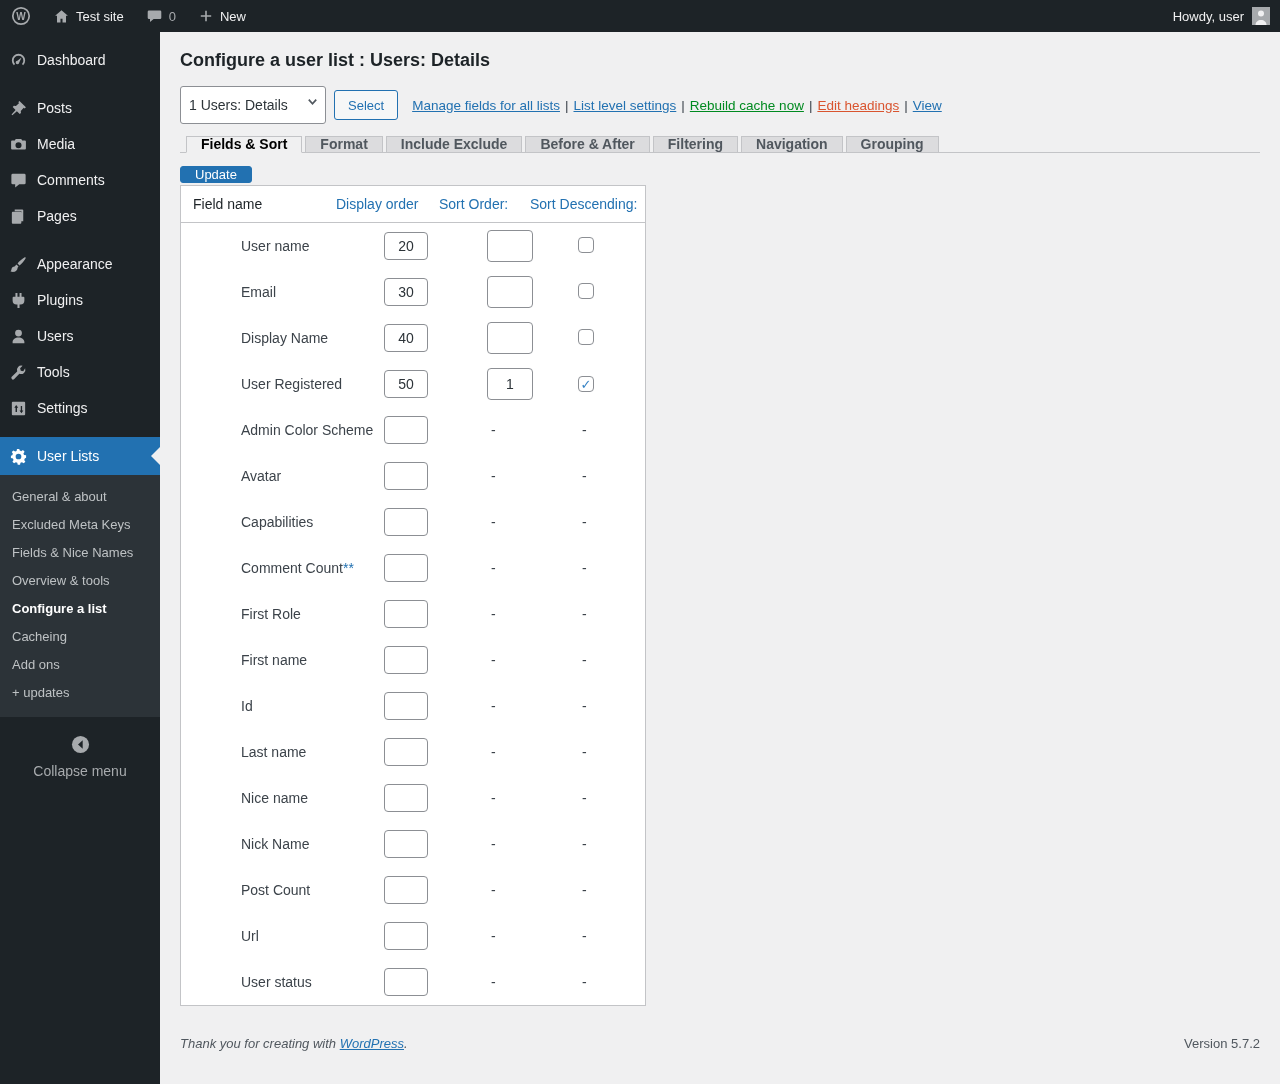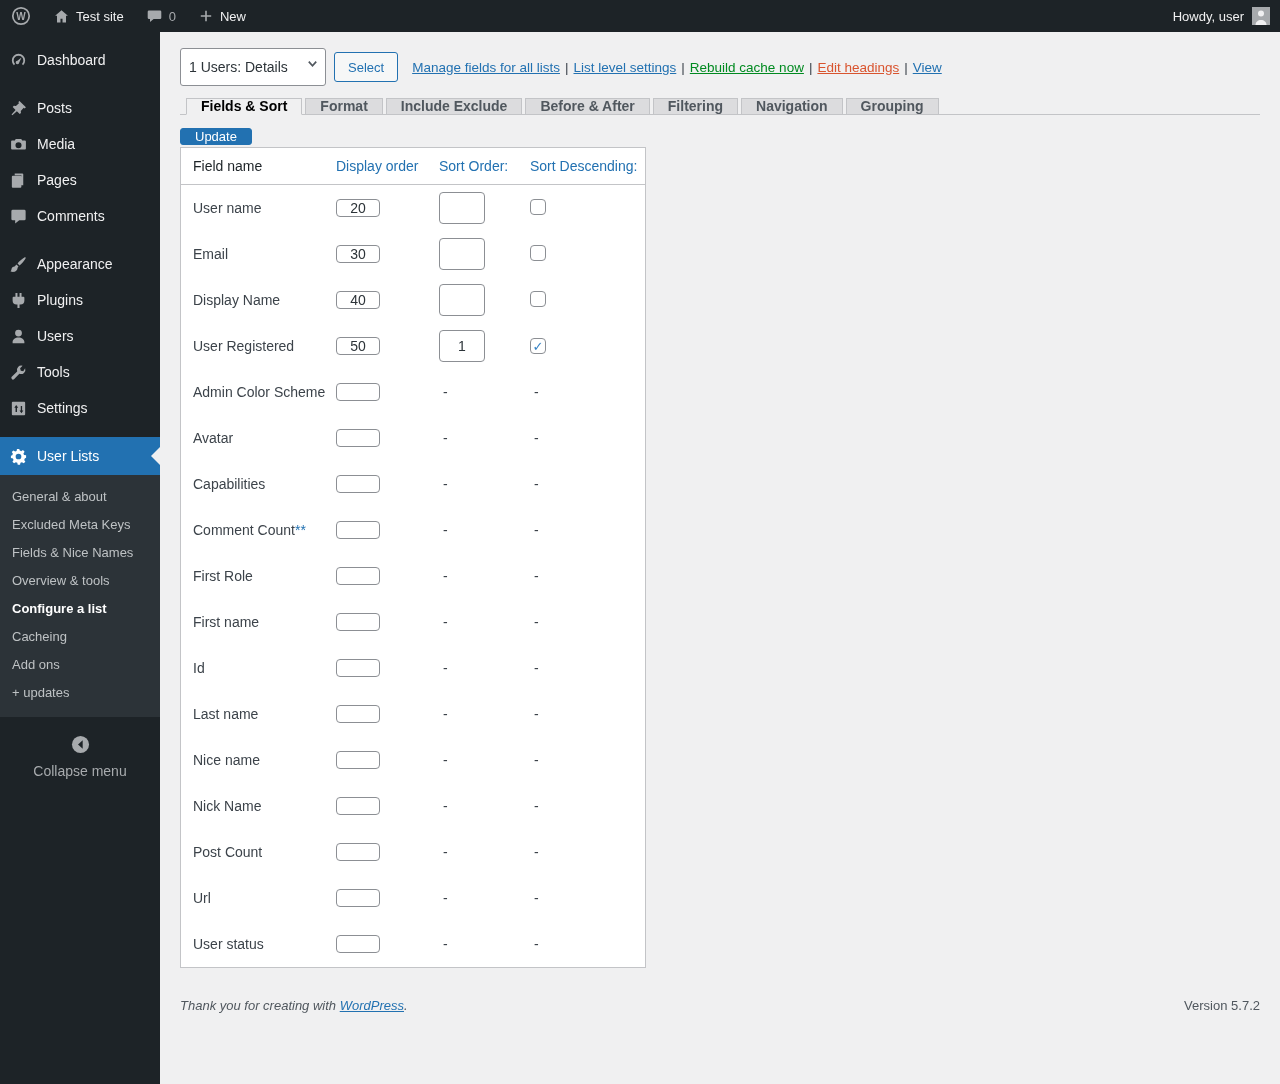--- a/index.html
+++ b/index.html
@@ -94,26 +94,26 @@
   }
   .fields-table { margin-top: 2px; width: 466px; background: #fff; border: 1px solid #c3c4c7; }
   .t-header {
     display: grid; grid-template-columns: 155px 103px 91px 1fr;
     align-items: center; height: 37px; border-bottom: 1px solid #c3c4c7; font-size: 14px;
   }
   .h-field { padding-left: 12px; color: #1d2327; }
   .h-blue { color: #2271b1; }
   .t-row {
     display: grid; grid-template-columns: 155px 103px 91px 1fr;
-    align-items: center; height: 46px; font-size: 14px; color: #3c434a;
+    align-items: center; height: 46px; font-size: 14px; color: #3c434a; padding-left: 48px;
   }
   .cell-field { padding-left: 12px; }
   .ast { color: #2271b1; }
   .num-input {
-    width: 44px; height: 18px; border: 1px solid #8c8f94; border-radius: 4px;
+    width: 44px; height: 28px; border: 1px solid #8c8f94; border-radius: 4px;
     text-align: center; font-size: 14px; color: #2c3338; background: #fff;
     font-family: "Liberation Sans", "DejaVu Sans", sans-serif;
   }
   .sort-input { width: 46px; height: 32px; }
   .wp-checkbox {
     width: 16px; height: 16px; border: 1px solid #8c8f94; border-radius: 4px;
     background: #fff; display: inline-flex; align-items: center; justify-content: center;
     font-size: 13px; font-weight: bold; color: #3582c4; cursor: pointer; line-height: 1;
   }
   .dash { padding-left: 4px; }
@@ -195,32 +195,32 @@
         <span class="mi-icon">
           <svg viewBox="0 0 20 20" width="19" height="19" fill="currentColor">
             <path d="M3.2 5.8h2.9l1-1.5h5.8l1 1.5h2.9a1 1 0 0 1 1 1v7.4a1 1 0 0 1-1 1H3.2a1 1 0 0 1-1-1V6.8a1 1 0 0 1 1-1zM10 7.5a3.2 3.2 0 1 0 0 6.4 3.2 3.2 0 0 0 0-6.4z"></path>
           </svg>
         </span>
         <span>Media</span>
       </div>
       <div class="menu-item">
         <span class="mi-icon">
           <svg viewBox="0 0 20 20" width="19" height="19" fill="currentColor">
+            <path d="M4 3h12a1.5 1.5 0 0 1 1.5 1.5v8A1.5 1.5 0 0 1 16 14h-5.2L6.5 17.4V14H4a1.5 1.5 0 0 1-1.5-1.5v-8A1.5 1.5 0 0 1 4 3z"></path>
+          </svg>
+        </span>
+        <span>Comments</span>
+      </div>
+      <div class="menu-item">
+        <span class="mi-icon">
+          <svg viewBox="0 0 20 20" width="19" height="19" fill="currentColor">
             <path d="M6 2.5h8a1 1 0 0 1 1 1V15h-2V4.5H6zM4 5h8a1 1 0 0 1 1 1v10.5a1 1 0 0 1-1 1H4a1 1 0 0 1-1-1V6a1 1 0 0 1 1-1z"></path>
           </svg>
         </span>
         <span>Pages</span>
-      </div>
-      <div class="menu-item">
-        <span class="mi-icon">
-          <svg viewBox="0 0 20 20" width="19" height="19" fill="currentColor">
-            <path d="M4 3h12a1.5 1.5 0 0 1 1.5 1.5v8A1.5 1.5 0 0 1 16 14h-5.2L6.5 17.4V14H4a1.5 1.5 0 0 1-1.5-1.5v-8A1.5 1.5 0 0 1 4 3z"></path>
-          </svg>
-        </span>
-        <span>Comments</span>
       </div>
       <div class="menu-item gap">
         <span class="mi-icon">
           <svg viewBox="0 0 20 20" width="19" height="19" fill="currentColor">
             <path d="M16.2 2.6c-2.4 1.3-5.6 4-7.2 6.3l2.1 2.1c2.3-1.6 5-4.8 6.3-7.2.5-1-.2-1.7-1.2-1.2zM7.9 9.9 5.8 12c-1.3 0-2.6.9-3 2.2-.3 1-.2 2.1-1.3 2.9 1.8 1.1 4.6 1 6.1-.5.9-.9 1.4-2 1.4-3.2l1-1.4z"></path>
           </svg>
         </span>
         <span>Appearance</span>
       </div>
       <div class="menu-item">
@@ -283,20 +283,21 @@
       <svg viewBox="0 0 20 20" width="19" height="19">
           <circle cx="10" cy="10" r="9" fill="#a7aaad"></circle>
           <path d="M12.3 5.6 7.4 10l4.9 4.4z" fill="#1d2327"></path>
         </svg>
     </span>
     <span>Collapse menu</span>
   </div>
 </div>
 
 <div class="content">
+  <h1 class="page-title">Configure a user list : Users: Details</h1>
 
   <div class="controls">
     <span class="select-wrap">
       <select class="list-select"><option>1 Users: Details</option></select>
       <span class="select-chevron">
         <svg viewBox="0 0 14 14" width="13" height="13" fill="none" stroke="currentColor" stroke-width="1.8">
             <path d="M3 5 7 9.5 11 5"></path>
           </svg>
       </span>
     </span>

